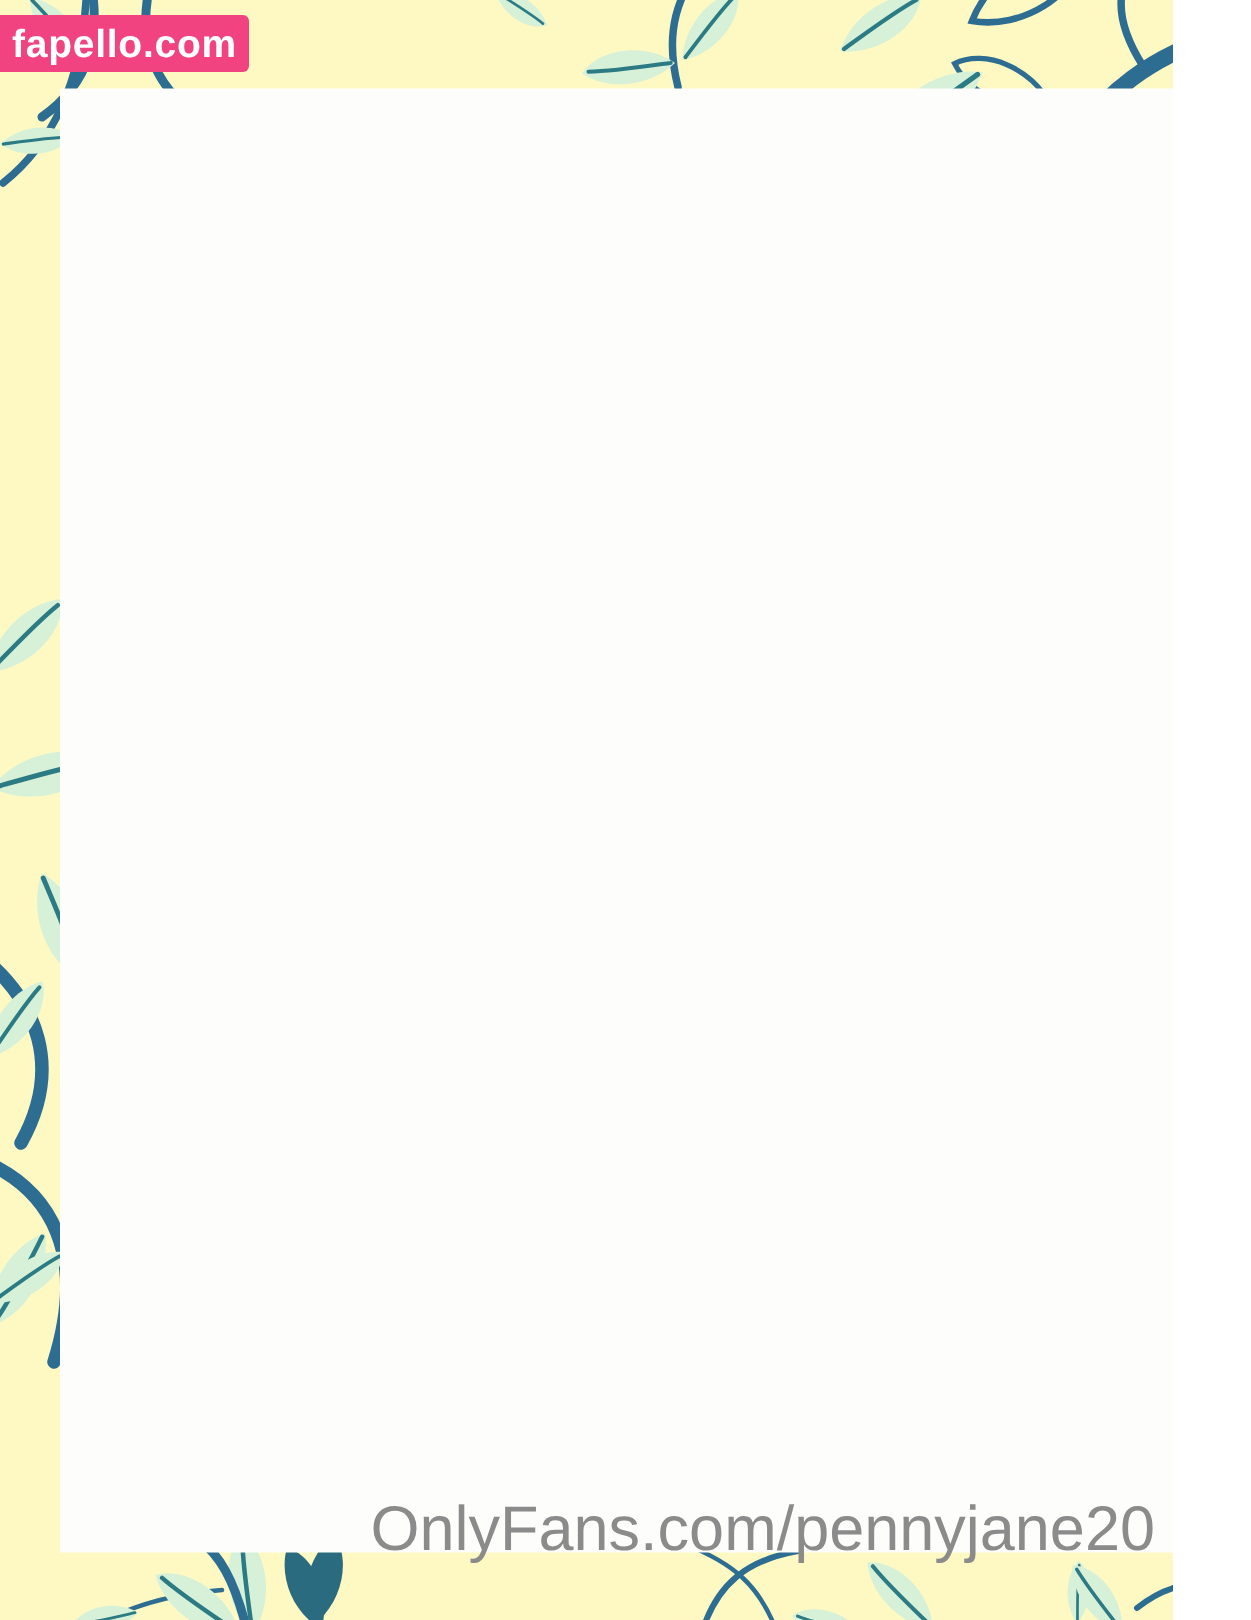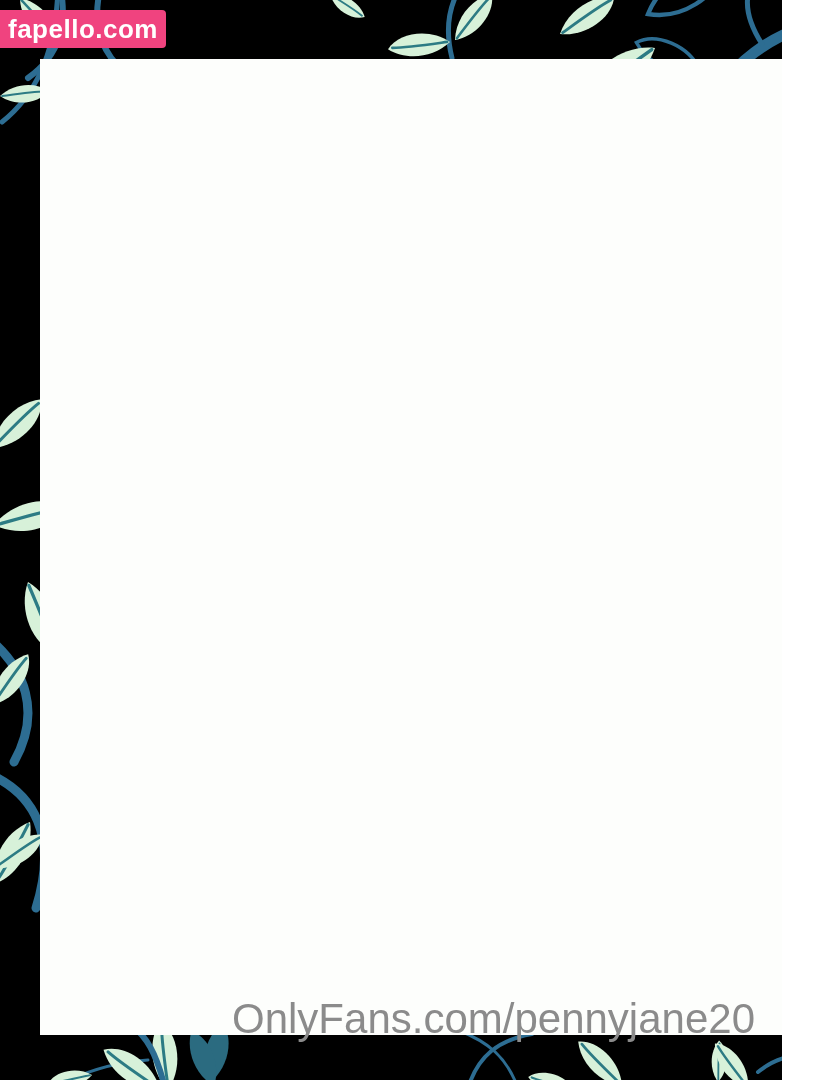--- a/index.html
+++ b/index.html
@@ -1,17 +1,17 @@
 <!DOCTYPE html>
 <html lang="en"><head>
 <meta charset="utf-8">
 <style>
   html,body{margin:0;padding:0;}
   body{font-family:"Liberation Sans",sans-serif;}
-  .stage{position:relative;width:782px;height:1080px;background:#000000;overflow:hidden;}
+  .stage{position:relative;width:782px;height:1080px;background:#fef9c3;overflow:hidden;}
 
   
   .bg-svg{position:absolute;left:0;top:0;z-index:0;}
 
   
   .card{position:absolute;left:40px;top:59px;width:757px;height:976px;background:#fdfefc;z-index:1;}
 
   
   .badge{position:absolute;left:0;top:10px;width:166px;height:38px;background:#f0437f;color:#ffffff;
          font-weight:bold;font-size:26px;line-height:38px;text-align:center;letter-spacing:.5px;
@@ -43,21 +43,21 @@
 
   
   .logo{margin-top:22px;width:330px;text-align:center;}
   .gline{height:3px;background:#cdeccf;width:280px;margin:0 auto;}
   .script{font-family:"DejaVu Serif",serif;font-style:italic;font-weight:bold;font-size:52px;
           line-height:62px;color:#336890;margin-top:12px;transform:rotate(-2deg);letter-spacing:2px;}
   .tipmenu{font-size:30px;letter-spacing:11px;color:#3e7989;margin-top:10px;line-height:34px;}
   .logo .gline.bottom{margin-top:20px;}
 
   
-  .wm{position:absolute;top:995px;right:27px;z-index:2;color:#8b8b8b;font-size:42px;letter-spacing:0;
+  .wm{position:absolute;top:995px;right:12px;z-index:2;color:#8b8b8b;font-size:42px;letter-spacing:0;
       white-space:nowrap;}
 </style>
 </head>
 <body>
 
 <div class="stage">
 
   <svg class="bg-svg" width="834" height="1080" viewBox="0 0 834 1080">
     <defs>
       <path id="leafS" d="M0 0 C 12 -24, 40 -36, 62 -31 C 57 -9, 26 7, 0 0 Z"></path>

